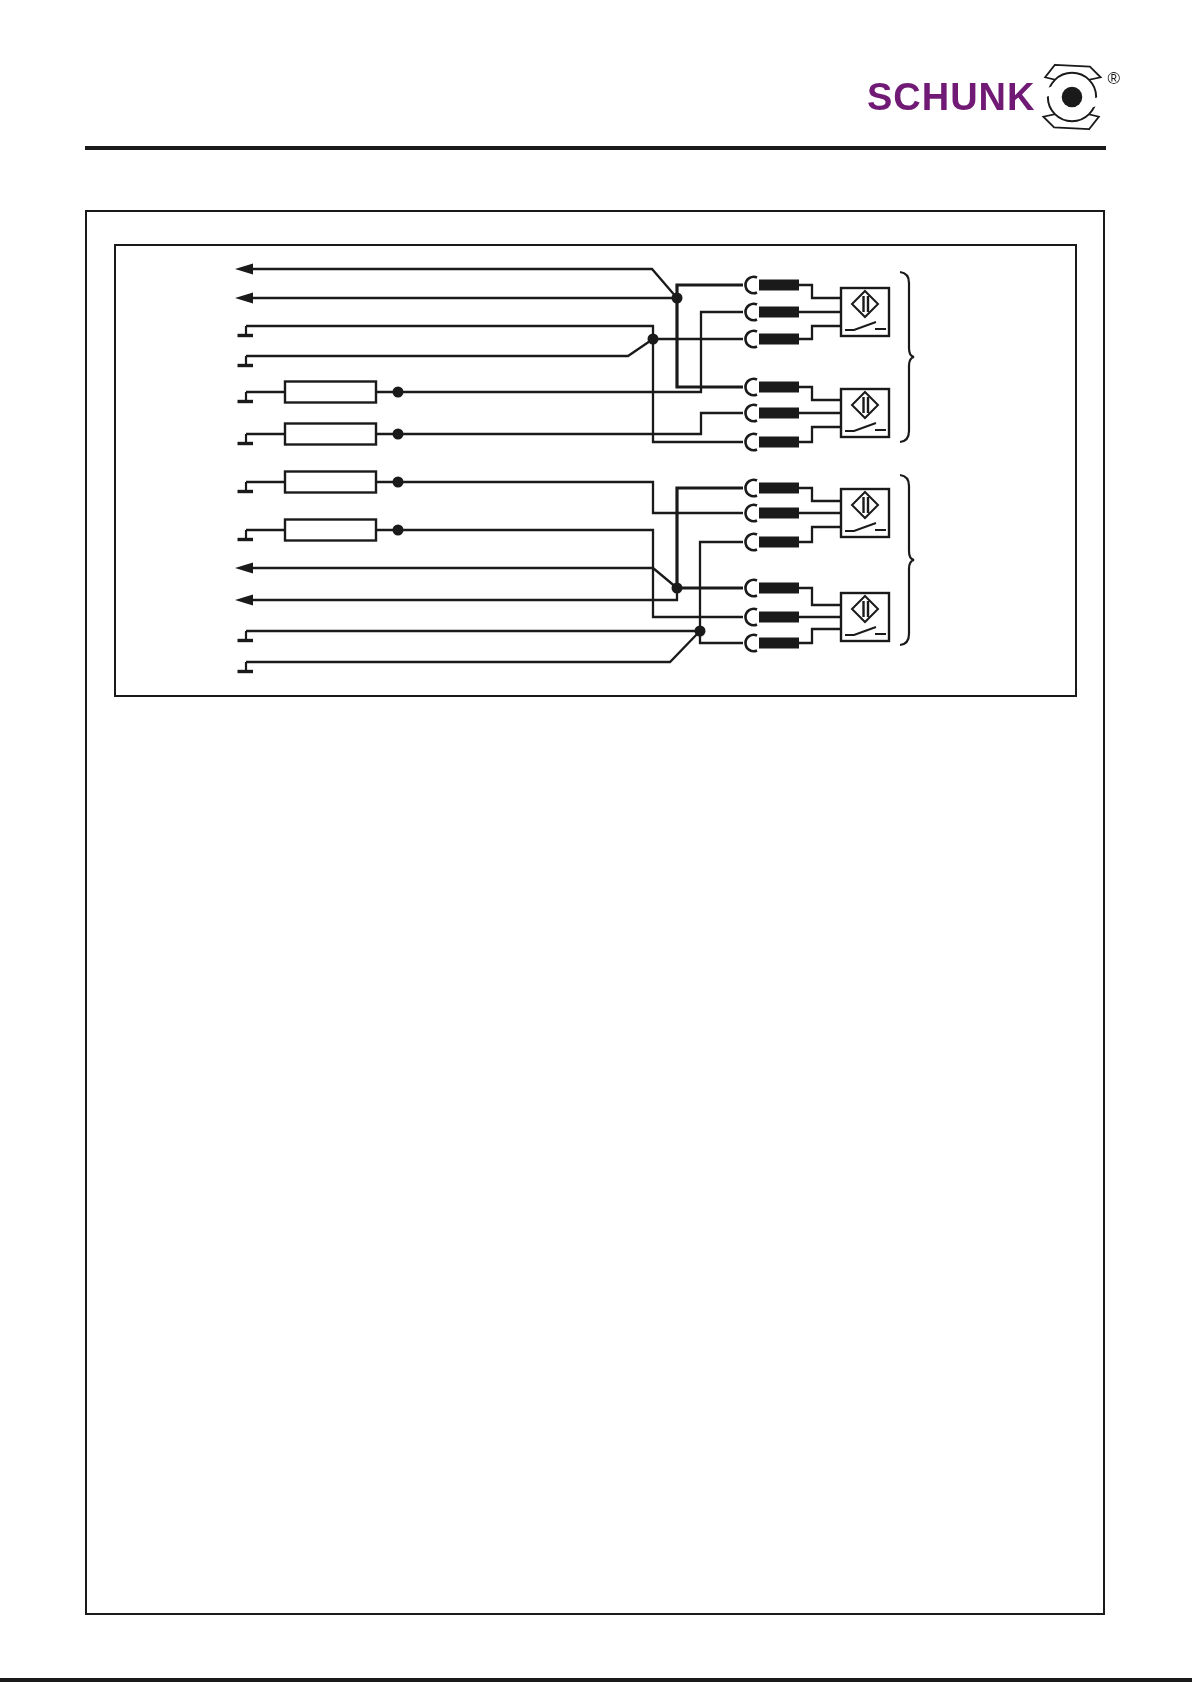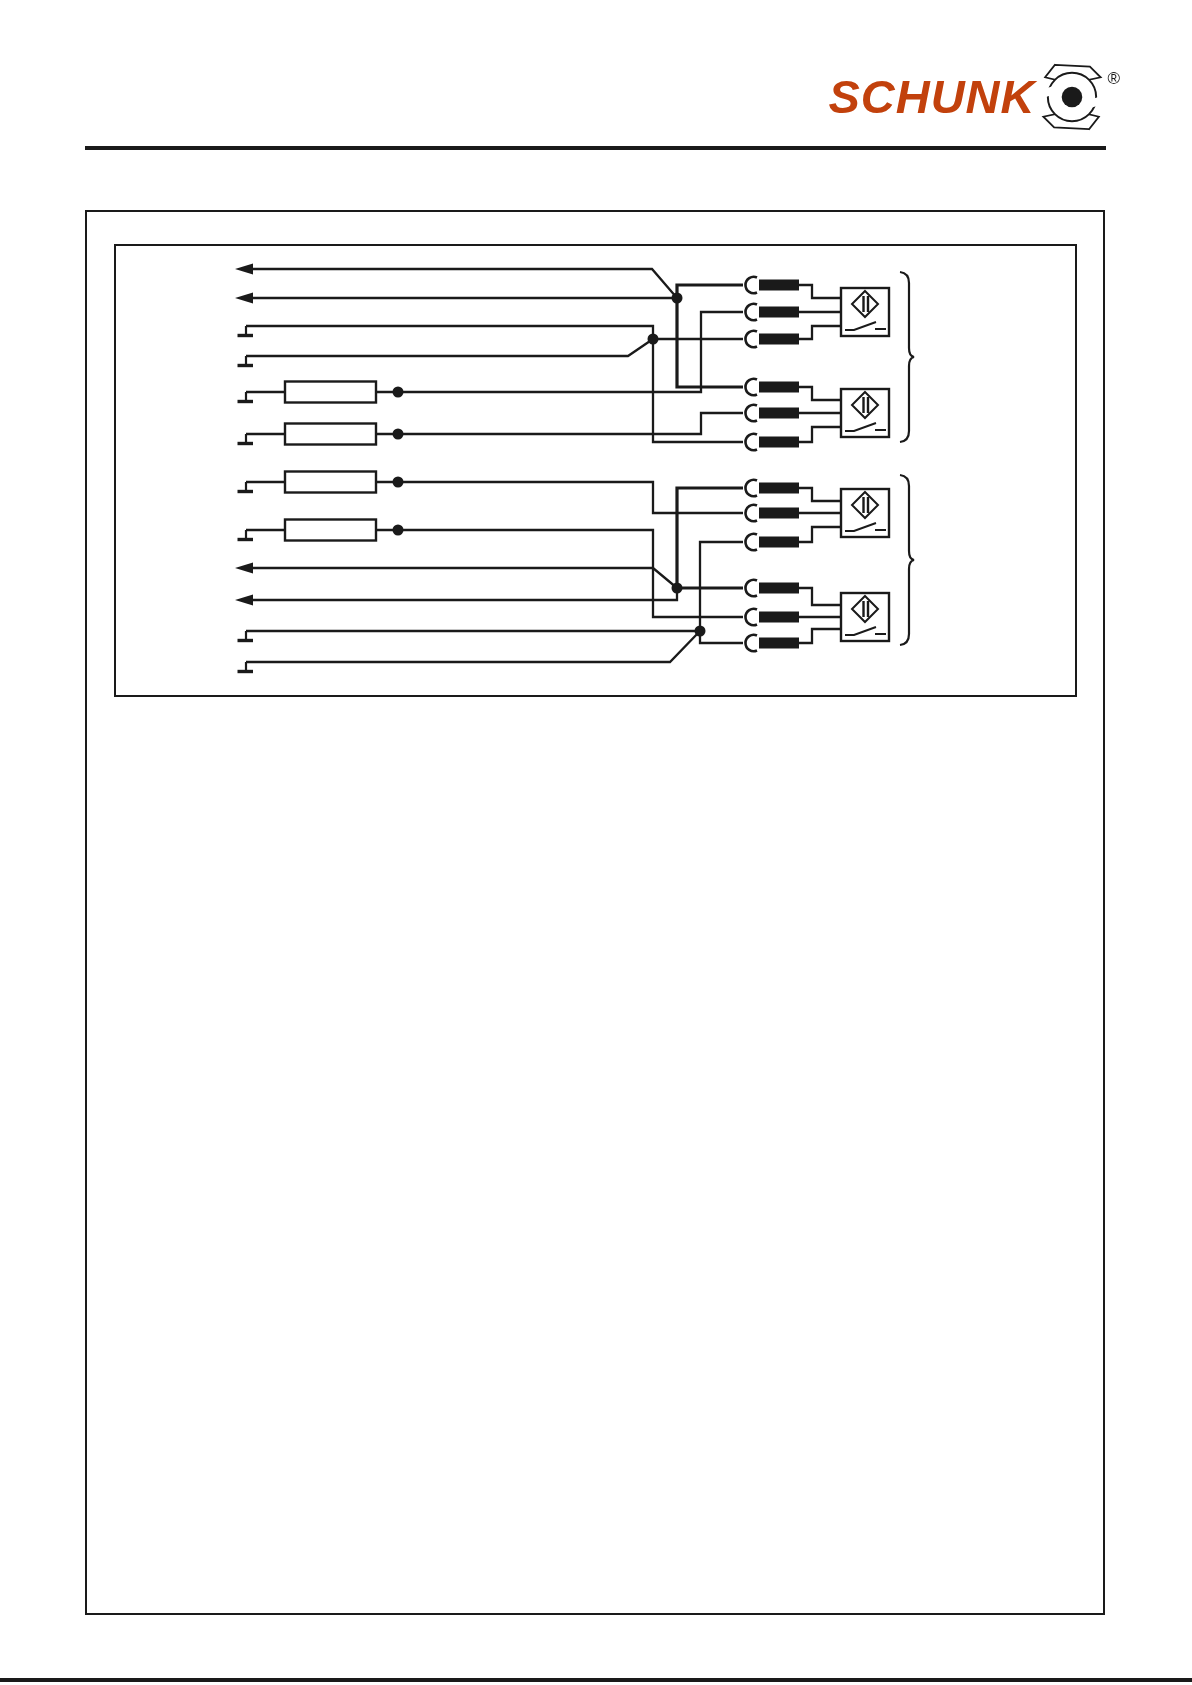--- a/index.html
+++ b/index.html
@@ -1,20 +1,20 @@
 <!DOCTYPE html>
 <html><head>
 <meta charset="utf-8">
 <style>
   html,body{margin:0;padding:0;background:#ffffff;}
   .page{position:relative;width:1192px;height:1685px;background:#fff;overflow:hidden;
         font-family:"Liberation Sans",sans-serif;}
   .brand{position:absolute;left:700px;top:55px;width:420px;height:84px;
          display:flex;align-items:center;justify-content:flex-end;}
-  .wordmark{font-size:47px;font-weight:900;letter-spacing:1px;color:#c2410c;line-height:84px;font-style:italic;}
+  .wordmark{font-size:38px;font-weight:900;letter-spacing:1px;color:#701a75;line-height:84px;}
   .logomark{width:68px;height:68px;margin-left:3px;flex:0 0 auto;}
   .regmark{font-size:17px;color:#1a1a1a;position:relative;top:-18px;margin-left:1px;}
   .header-rule{position:absolute;left:85px;top:146px;width:1021px;height:4px;background:#1a1a1a;}
   .outer-frame{position:absolute;left:85px;top:210px;width:1020px;height:1405px;
                border:2px solid #1a1a1a;box-sizing:border-box;}
   .inner-frame{position:absolute;left:114px;top:244px;width:963px;height:453px;
                border:2px solid #1a1a1a;box-sizing:border-box;}
   .diagram-svg{position:absolute;left:0;top:0;width:1192px;height:1685px;}
   .footer-rule{position:absolute;left:0;top:1678px;width:1192px;height:4px;background:#1a1a1a;}
 </style>

